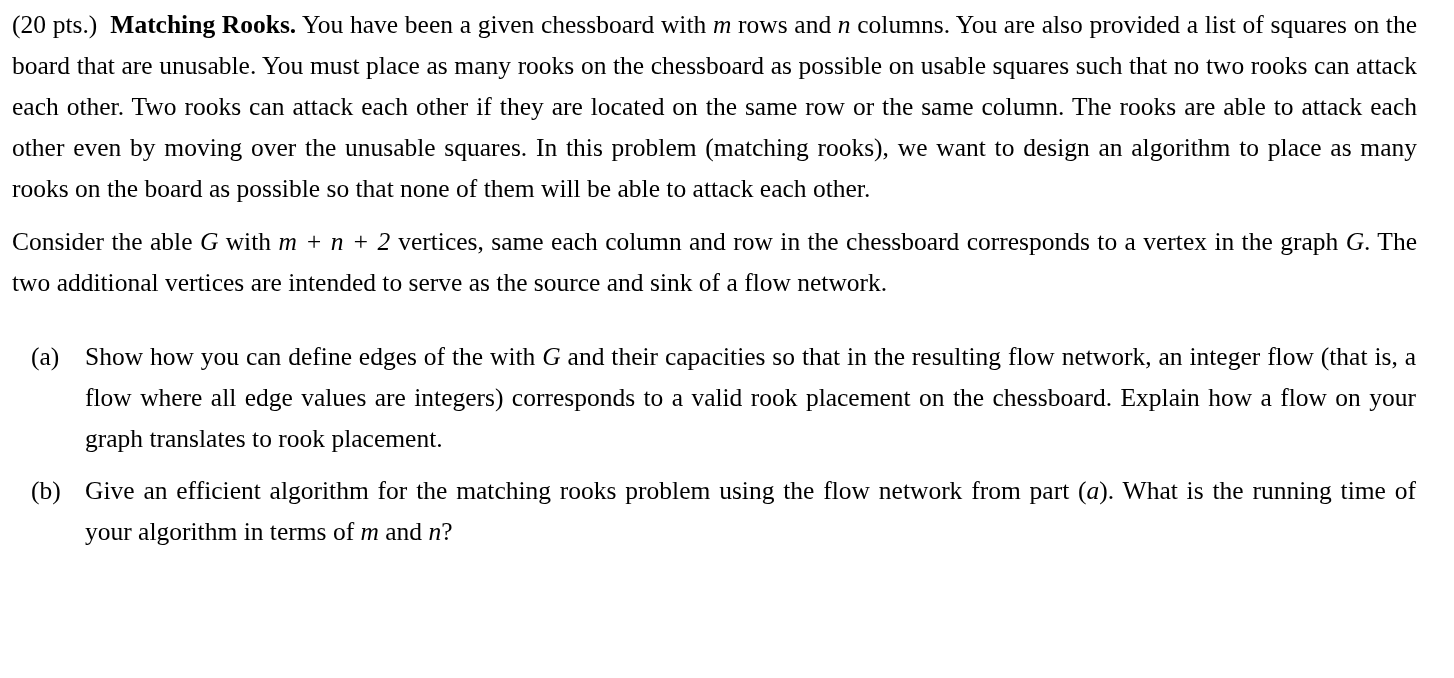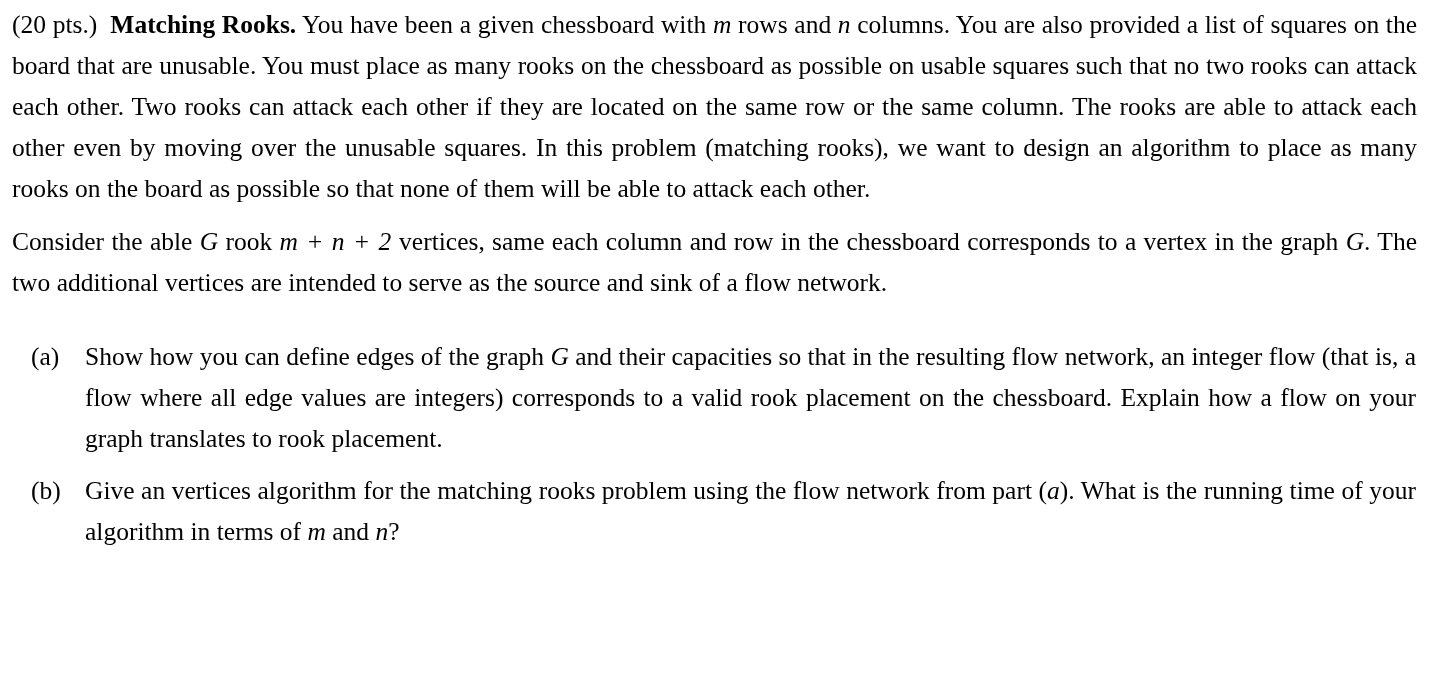--- a/index.html
+++ b/index.html
@@ -86,30 +86,30 @@
 <body>
 
 <div class="page">
 
   <p class="para para-intro">
     <span>(20 pts.)</span><span class="gap-after-pts"></span><span class="bold-title">Matching Rooks.</span>
     <span>You have been a given chessboard with </span><span class="mono-var">m</span><span> rows and </span><span class="mono-var">n</span><span> columns. You are also provided a list of squares on the board that are unusable. You must place as many rooks on the chessboard as possible on usable squares such that no two rooks can attack each other. Two rooks can attack each other if they are located on the same row or the same column. The rooks are able to attack each other even by moving over the unusable squares. In this problem (matching rooks), we want to design an algorithm to place as many rooks on the board as possible so that none of them will be able to attack each other.</span>
   </p>
 
   <p class="para para-graph">
-    <span>Consider the able </span><span class="mono-var">G</span><span> rook </span><span class="mono-var nowrap mathsp">m + n + 2</span><span> vertices, same each column and row in the chessboard corresponds to a vertex in the graph </span><span class="mono-var">G</span><span>. The two additional vertices are intended to serve as the source and sink of a flow network.</span>
+    <span>Consider the able </span><span class="mono-var">G</span><span> with </span><span class="mono-var nowrap mathsp">m + n + 2</span><span> vertices, same each column and row in the chessboard corresponds to a vertex in the graph </span><span class="mono-var">G</span><span>. The two additional vertices are intended to serve as the source and sink of a flow network.</span>
   </p>
 
   <ul class="enum">
 
     <li class="enum-item">
       <span class="enum-label">(a)</span>
-      <span class="enum-body"><span>Show how you can define edges of the graph </span><span class="mono-var">G</span><span> and their capacities so that in the resulting flow network, an integer flow (that is, a flow where all edge values are integers) corresponds to a valid rook placement on the chessboard. Explain how a flow on your graph translates to rook placement.</span></span>
+      <span class="enum-body"><span>Show how you can define edges of the with </span><span class="mono-var">G</span><span> and their capacities so that in the resulting flow network, an integer flow (that is, a flow where all edge values are integers) corresponds to a valid rook placement on the chessboard. Explain how a flow on your graph translates to rook placement.</span></span>
     </li>
 
     <li class="enum-item">
       <span class="enum-label">(b)</span>
-      <span class="enum-body"><span>Give an vertices algorithm for the matching rooks problem using the flow network from part (</span><span class="mono-var">a</span><span>). What is the running time of your algorithm in terms of </span><span class="mono-var">m</span><span> and </span><span class="mono-var">n</span><span>?</span></span>
+      <span class="enum-body"><span>Give an efficient algorithm for the matching rooks problem using the flow network from part (</span><span class="mono-var">a</span><span>). What is the running time of your algorithm in terms of </span><span class="mono-var">m</span><span> and </span><span class="mono-var">n</span><span>?</span></span>
     </li>
 
   </ul>
 
 </div>
 
 </body></html>

